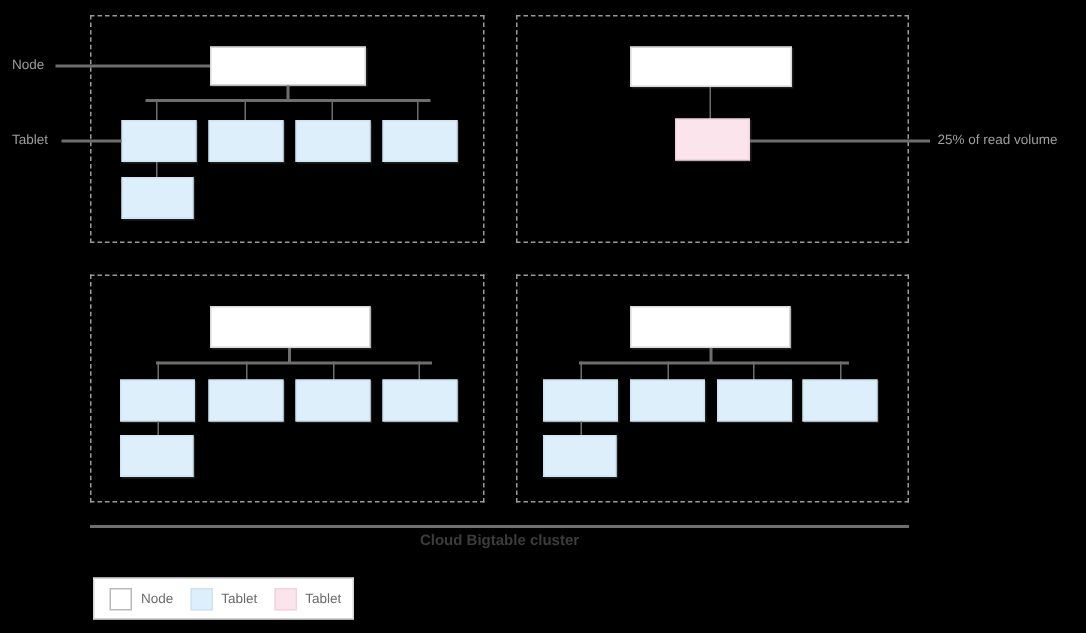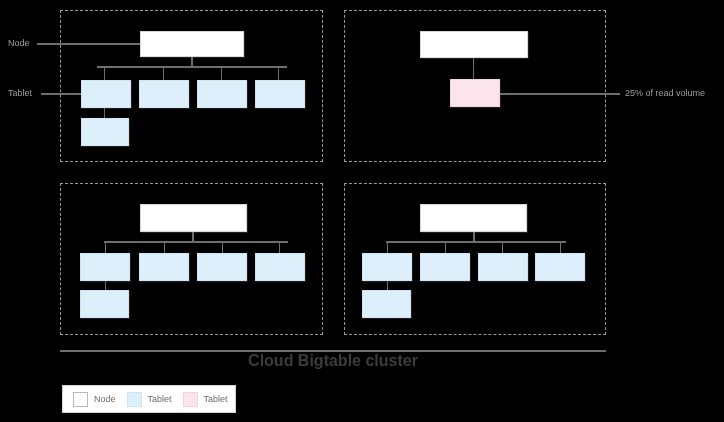--- a/index.html
+++ b/index.html
@@ -81,21 +81,21 @@
 
   
   #cluster-rule {
     position: absolute;
     height: 2px;
     background: #6e6e6e;
   }
   #cluster-caption {
     position: absolute;
     color: #3c3c3c;
-    font-size: 16px;
+    font-size: 10px;
     font-weight: bold;
     line-height: 12px;
     text-align: center;
     white-space: nowrap;
   }
 
   
   #legend {
     position: absolute;
     left: 62px;

